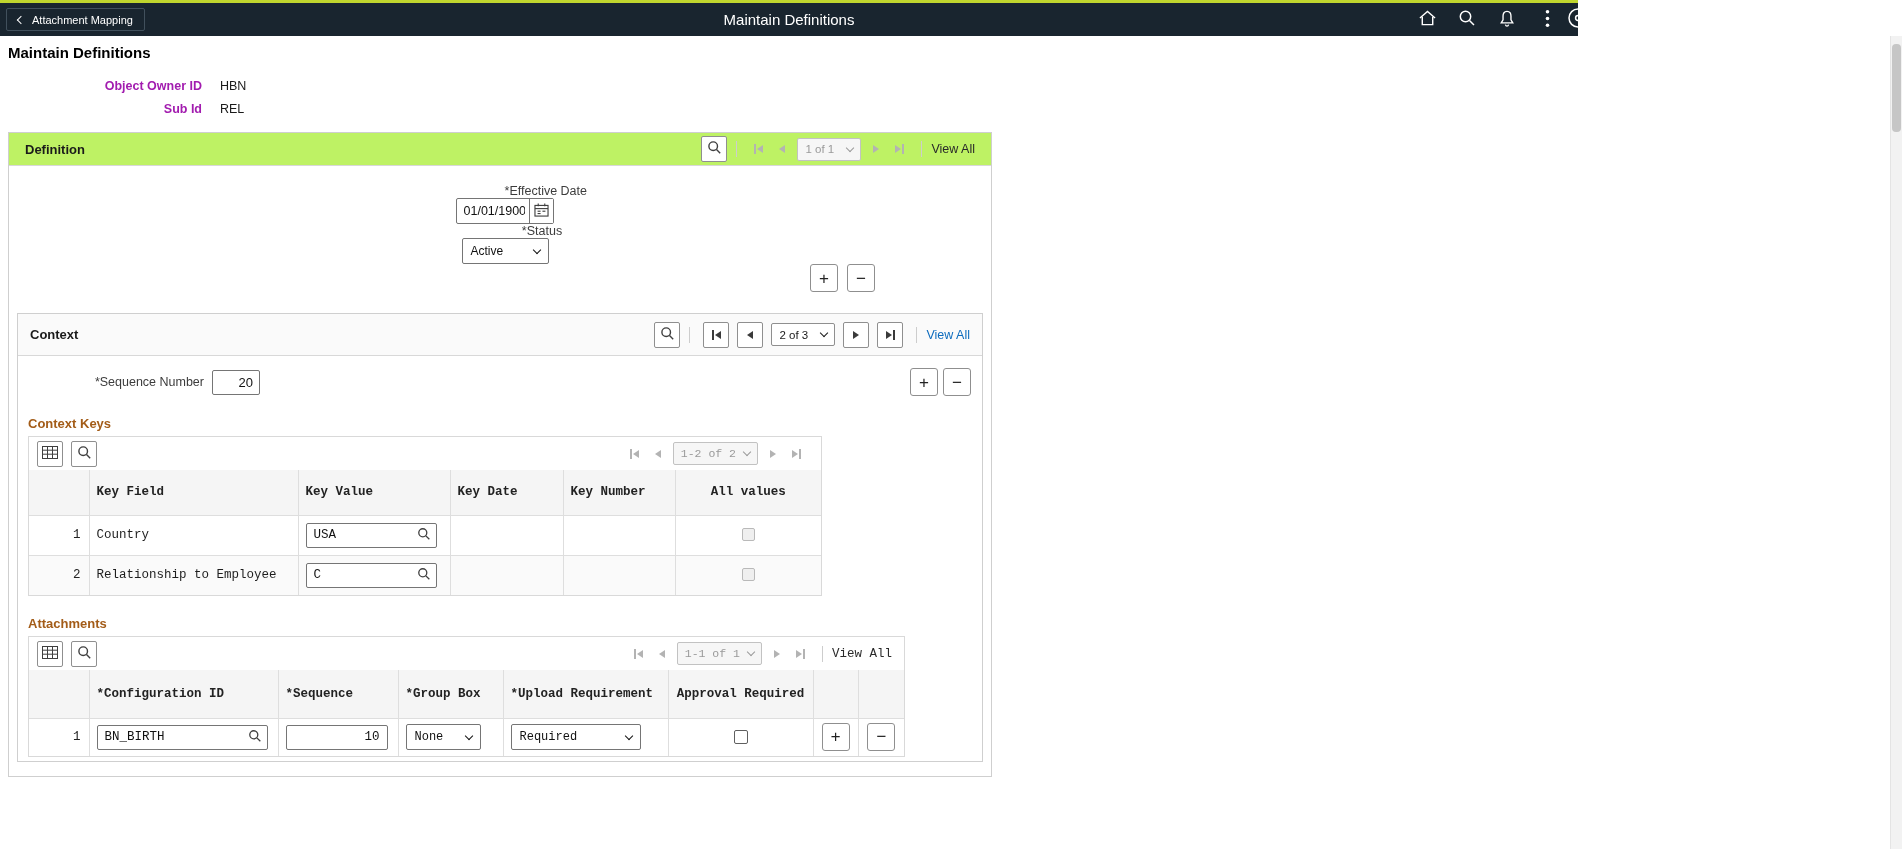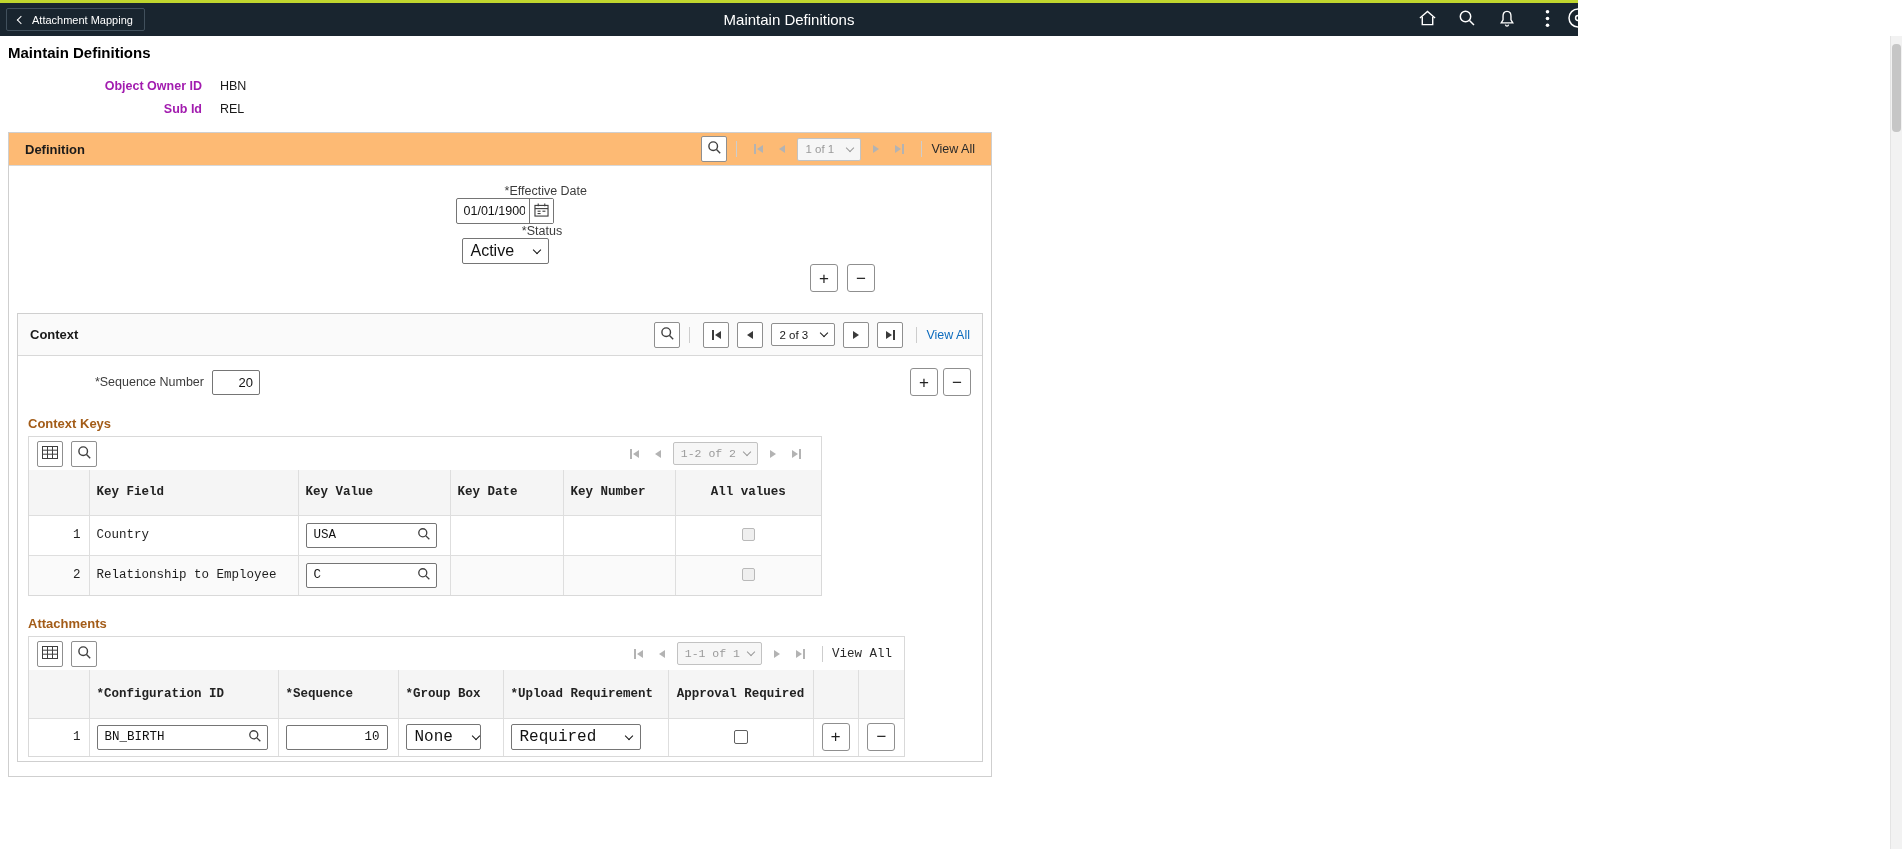--- a/index.html
+++ b/index.html
@@ -24,21 +24,21 @@
   .content { padding:0 8px; }
   .h1 { font-size:15px; font-weight:bold; color:#000; margin-top:8px; }
   .kv-list { margin-top:13px; }
   .kv-row { display:flex; align-items:center; height:23px; }
   .kv-label { width:194px; text-align:right; font-weight:bold; font-size:12.5px; color:#a21caf; }
   .kv-value { margin-left:18px; font-size:12.5px; color:#1a1a1a; }
 
   
   .gbox { border:1px solid #cfcfcf; background:#fff; }
   .def-box { margin-top:12px; width:984px; }
-  .gb-header { display:flex; align-items:center; background:#fdba74; border-bottom:1px solid #d8d8d8; padding:0 16px; height:33px; }
+  .gb-header { display:flex; align-items:center; background:#bef264; border-bottom:1px solid #d8d8d8; padding:0 16px; height:33px; }
   .gb-title { font-weight:bold; font-size:13px; color:#1a1a1a; }
   .ctx-box { margin:9px 8px 14px; padding-bottom:4px; }
   .ctx-header { height:42px; background:#fafafa; padding:0 12px; }
 
   
   .pager { margin-left:auto; display:flex; align-items:center; }
   .icon-btn { width:26px; height:26px; border:1px solid #8f8f8f; border-radius:2px; background:#fff;
               display:flex; align-items:center; justify-content:center; cursor:pointer; flex:none; }
   .sep { width:1px; height:16px; background:#cdcdcd; margin:0 9px; flex:none; }
   .nav-plain { background:none; border:none; padding:0 8px; color:#b3b3b3; display:flex; align-items:center; gap:1px; }
@@ -58,21 +58,21 @@
 
   
   .def-row { display:flex; align-items:center; padding:18px 16px 12px;flex-direction:column; }
   .fld-label { font-size:12.5px; color:#3c3c3c; white-space:nowrap; }
   .lbl-eff { width:174px; text-align:right; }
   .date-wrap { margin-left:9px; display:flex; align-items:center; height:26px; border:1px solid #757575; border-radius:2px; background:#fff; }
   .date-wrap input { width:72px; border:none; outline:none; padding:0 4px 0 7px; font-size:12.5px; font-family:inherit; color:#111; }
   .cal-btn { width:24px; height:24px; border:none; border-left:1px solid #757575; background:#fff; display:flex; align-items:center; justify-content:center; cursor:pointer; }
   .lbl-status { margin-left:84px; }
   .fselect { display:flex; align-items:center; justify-content:space-between; gap:20px; height:26px; padding:0 8px;
-             border:1px solid #757575; border-radius:2px; background:#fff; font-size:16px; color:#111; cursor:pointer; }
+             border:1px solid #757575; border-radius:2px; background:#fff; font-size:12px; color:#111; cursor:pointer; }
   .sel-status { margin-left:10px; width:87px; }
   .pm-btn { width:28px; height:28px; border:1px solid #8f8f8f; border-radius:3px; background:#fff; font-size:17px;
             line-height:1; color:#222; display:flex; align-items:center; justify-content:center; cursor:pointer; font-family:inherit; }
   .def-pm { margin-left:auto; margin-right:100px; display:flex; gap:9px; }
 
   
   .seq-row { display:flex; align-items:center; margin-top:12px; padding-right:11px; }
   .lbl-seq { width:186px; text-align:right; }
   .seq-input { margin-left:8px; width:48px; height:25px; border:1px solid #757575; border-radius:2px; text-align:right;
                padding-right:6px; font-size:13px; font-family:inherit; color:#111; }

